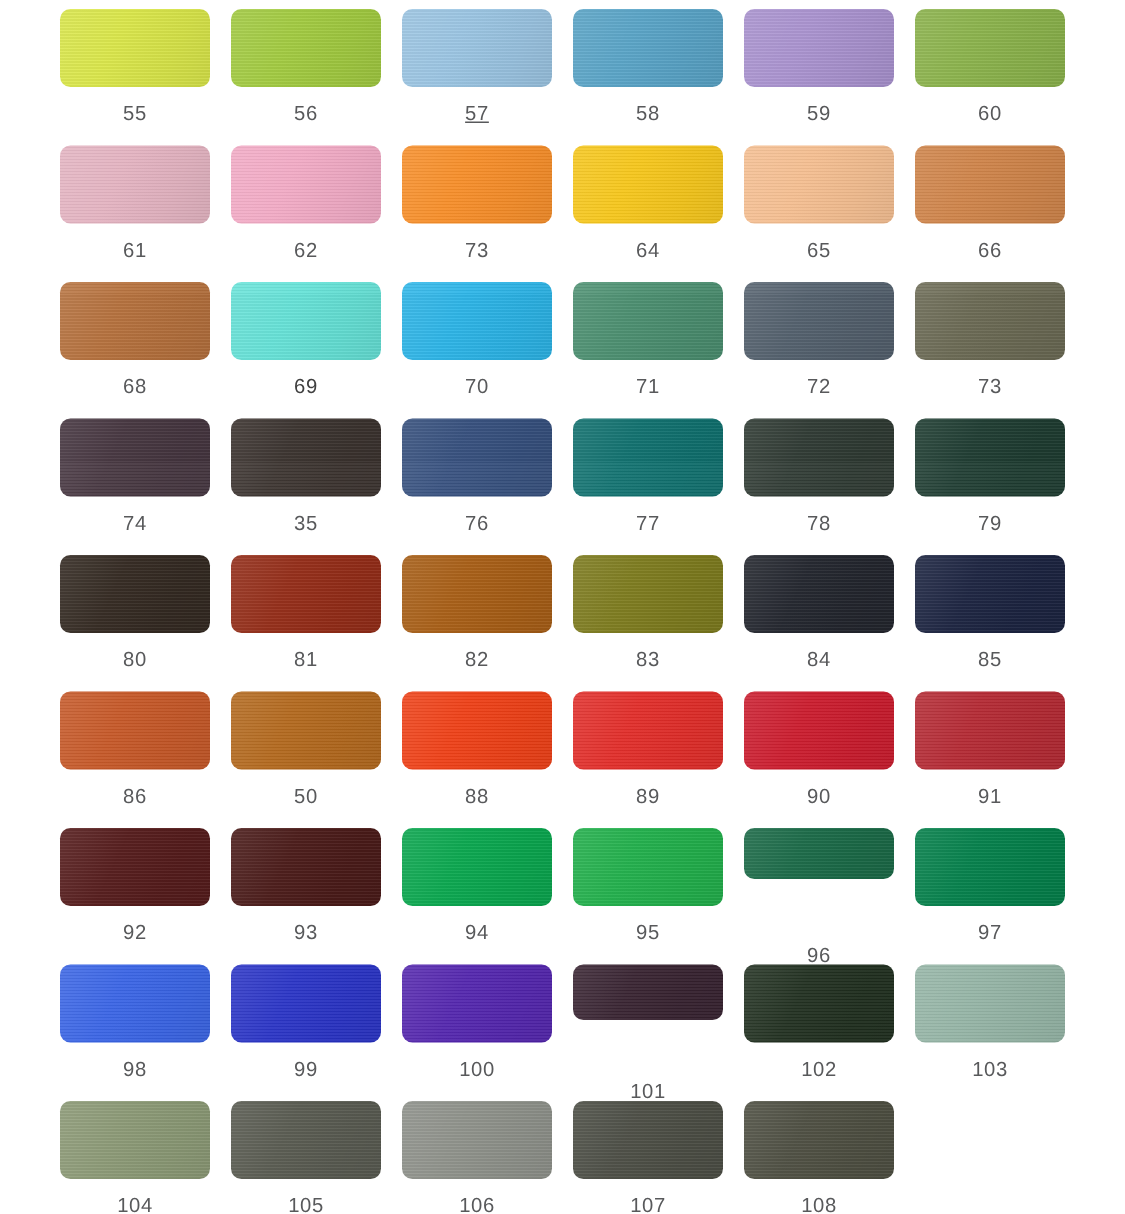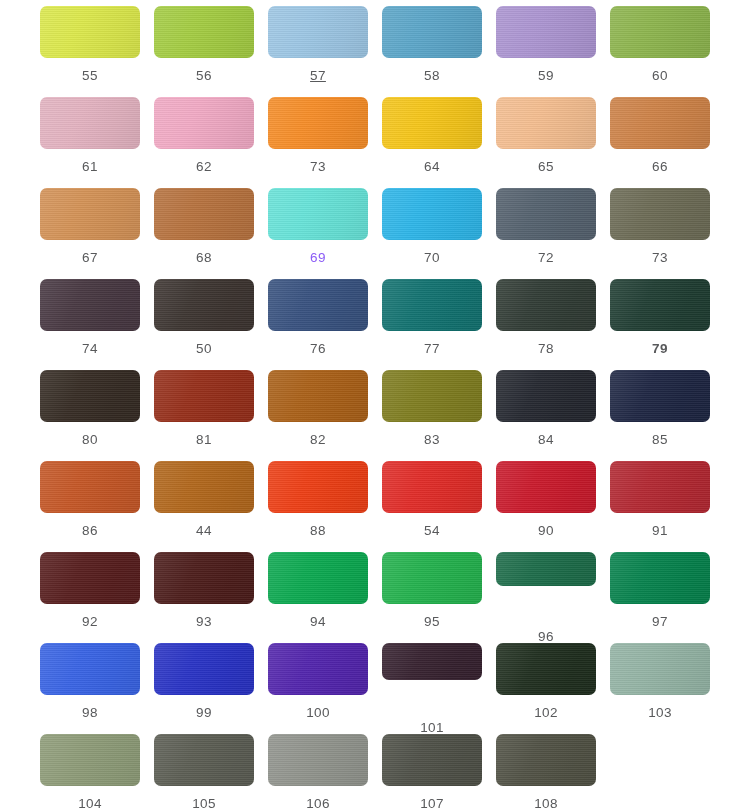--- a/index.html
+++ b/index.html
@@ -122,66 +122,66 @@
     </div>
     <div class="swatch-cell">
       <div class="swatch-chip" style="background-color: rgb(244, 189, 143);"></div>
       <div class="swatch-label" style="color: rgb(88, 89, 91);">65</div>
     </div>
     <div class="swatch-cell">
       <div class="swatch-chip" style="background-color: rgb(205, 129, 70);"></div>
       <div class="swatch-label" style="color: rgb(88, 89, 91);">66</div>
     </div>
     <div class="swatch-cell">
-      <div class="swatch-chip" style="background-color: rgb(211, 145, 85);"></div>
-      <div class="swatch-label" style="color: rgb(88, 89, 91);">67</div>
-    </div>
-    <div class="swatch-cell">
       <div class="swatch-chip" style="background-color: rgb(182, 113, 61);"></div>
       <div class="swatch-label" style="color: rgb(88, 89, 91);">68</div>
     </div>
     <div class="swatch-cell">
       <div class="swatch-chip" style="background-color: rgb(102, 227, 216);"></div>
-      <div class="swatch-label" style="color: #8b5cf6;">69</div>
+      <div class="swatch-label" style="color: #404040;">69</div>
     </div>
     <div class="swatch-cell">
       <div class="swatch-chip" style="background-color: rgb(44, 181, 232);"></div>
       <div class="swatch-label" style="color: rgb(88, 89, 91);">70</div>
     </div>
     <div class="swatch-cell">
+      <div class="swatch-chip" style="background-color: rgb(75, 143, 112);"></div>
+      <div class="swatch-label" style="color: rgb(88, 89, 91);">71</div>
+    </div>
+    <div class="swatch-cell">
       <div class="swatch-chip" style="background-color: rgb(83, 96, 109);"></div>
       <div class="swatch-label" style="color: rgb(88, 89, 91);">72</div>
     </div>
     <div class="swatch-cell">
       <div class="swatch-chip" style="background-color: rgb(107, 106, 84);"></div>
       <div class="swatch-label" style="color: rgb(88, 89, 91);">73</div>
     </div>
     <div class="swatch-cell">
       <div class="swatch-chip" style="background-color: rgb(70, 54, 64);"></div>
       <div class="swatch-label" style="color: rgb(88, 89, 91);">74</div>
     </div>
     <div class="swatch-cell">
       <div class="swatch-chip" style="background-color: rgb(59, 51, 47);"></div>
-      <div class="swatch-label" style="color: rgb(88, 89, 91);">50</div>
+      <div class="swatch-label" style="color: rgb(88, 89, 91);">35</div>
     </div>
     <div class="swatch-cell">
       <div class="swatch-chip" style="background-color: rgb(54, 80, 126);"></div>
       <div class="swatch-label" style="color: rgb(88, 89, 91);">76</div>
     </div>
     <div class="swatch-cell">
       <div class="swatch-chip" style="background-color: rgb(16, 113, 111);"></div>
       <div class="swatch-label" style="color: rgb(88, 89, 91);">77</div>
     </div>
     <div class="swatch-cell">
       <div class="swatch-chip" style="background-color: rgb(47, 58, 51);"></div>
       <div class="swatch-label" style="color: rgb(88, 89, 91);">78</div>
     </div>
     <div class="swatch-cell">
       <div class="swatch-chip" style="background-color: rgb(30, 60, 49);"></div>
-      <div class="swatch-label" style="color: rgb(88, 89, 91); font-weight: bold;">79</div>
+      <div class="swatch-label" style="color: rgb(88, 89, 91);">79</div>
     </div>
     <div class="swatch-cell">
       <div class="swatch-chip" style="background-color: rgb(52, 42, 34);"></div>
       <div class="swatch-label" style="color: rgb(88, 89, 91);">80</div>
     </div>
     <div class="swatch-cell">
       <div class="swatch-chip" style="background-color: rgb(149, 45, 24);"></div>
       <div class="swatch-label" style="color: rgb(88, 89, 91);">81</div>
     </div>
     <div class="swatch-cell">
@@ -199,29 +199,29 @@
     <div class="swatch-cell">
       <div class="swatch-chip" style="background-color: rgb(28, 36, 65);"></div>
       <div class="swatch-label" style="color: rgb(88, 89, 91);">85</div>
     </div>
     <div class="swatch-cell">
       <div class="swatch-chip" style="background-color: rgb(196, 85, 36);"></div>
       <div class="swatch-label" style="color: rgb(88, 89, 91);">86</div>
     </div>
     <div class="swatch-cell">
       <div class="swatch-chip" style="background-color: rgb(177, 102, 26);"></div>
-      <div class="swatch-label" style="color: rgb(88, 89, 91);">44</div>
+      <div class="swatch-label" style="color: rgb(88, 89, 91);">50</div>
     </div>
     <div class="swatch-cell">
       <div class="swatch-chip" style="background-color: rgb(237, 61, 19);"></div>
       <div class="swatch-label" style="color: rgb(88, 89, 91);">88</div>
     </div>
     <div class="swatch-cell">
       <div class="swatch-chip" style="background-color: rgb(224, 42, 38);"></div>
-      <div class="swatch-label" style="color: rgb(88, 89, 91);">54</div>
+      <div class="swatch-label" style="color: rgb(88, 89, 91);">89</div>
     </div>
     <div class="swatch-cell">
       <div class="swatch-chip" style="background-color: rgb(201, 24, 42);"></div>
       <div class="swatch-label" style="color: rgb(88, 89, 91);">90</div>
     </div>
     <div class="swatch-cell">
       <div class="swatch-chip" style="background-color: rgb(178, 38, 48);"></div>
       <div class="swatch-label" style="color: rgb(88, 89, 91);">91</div>
     </div>
     <div class="swatch-cell">

